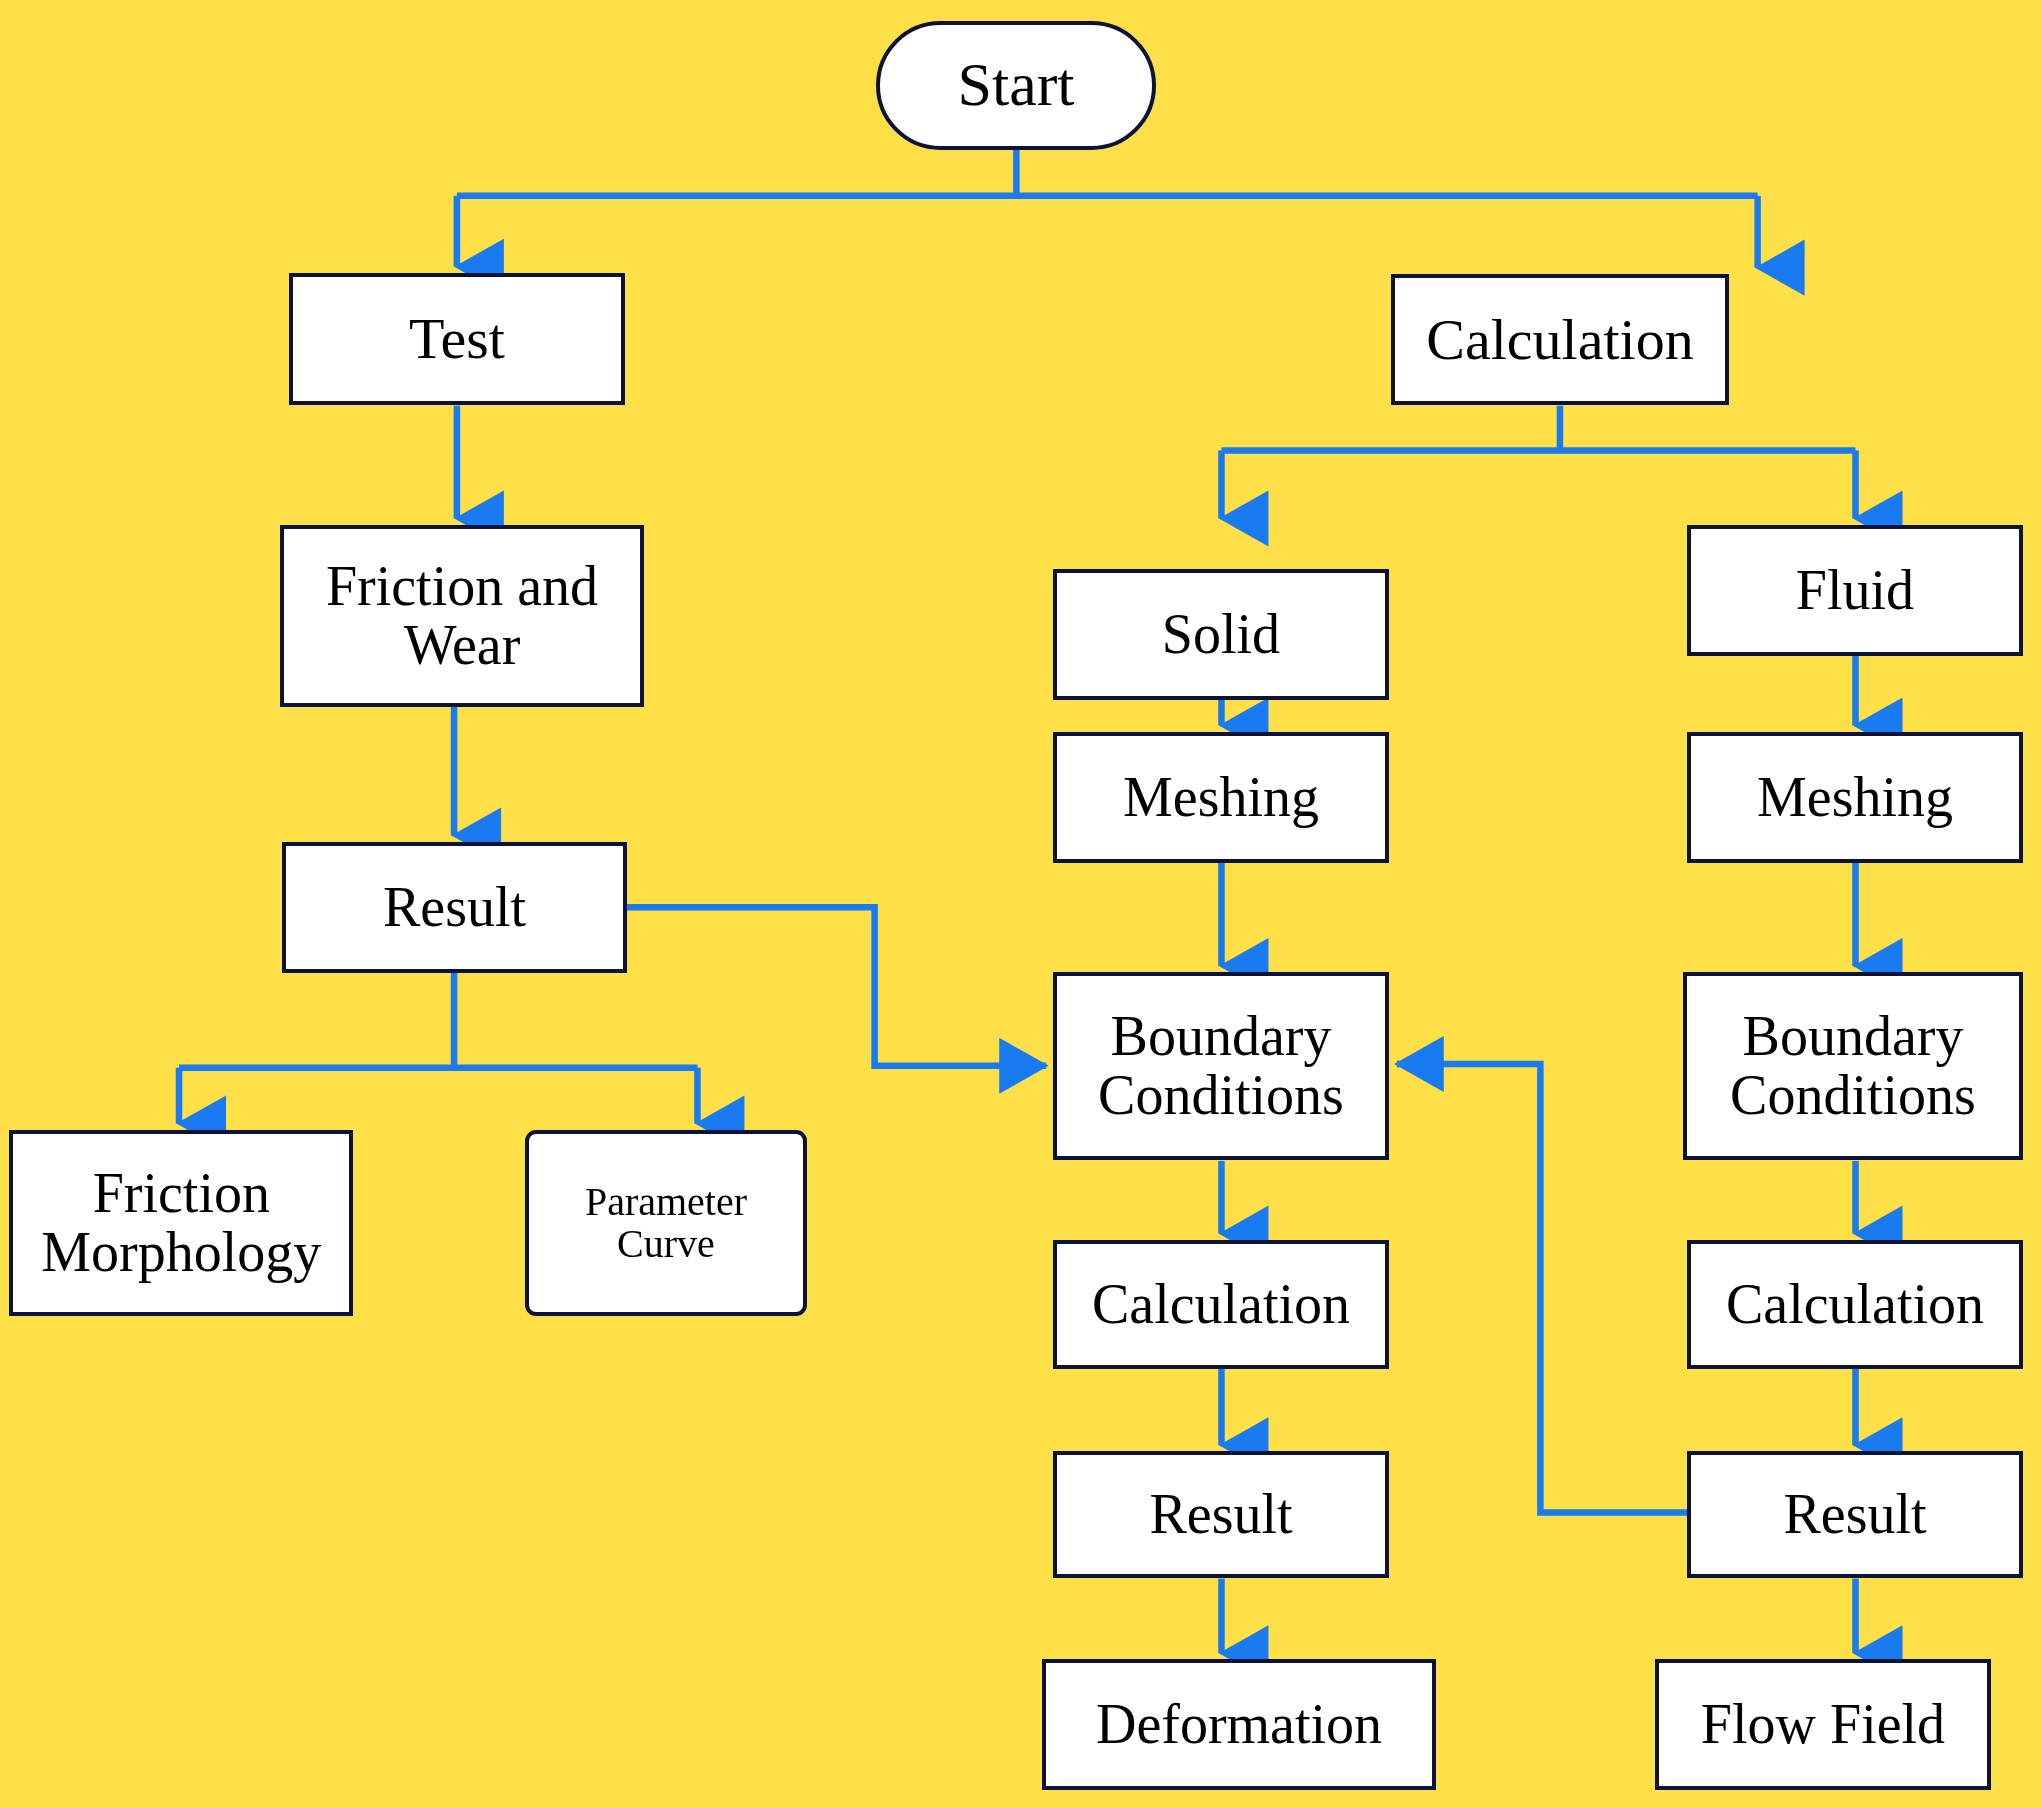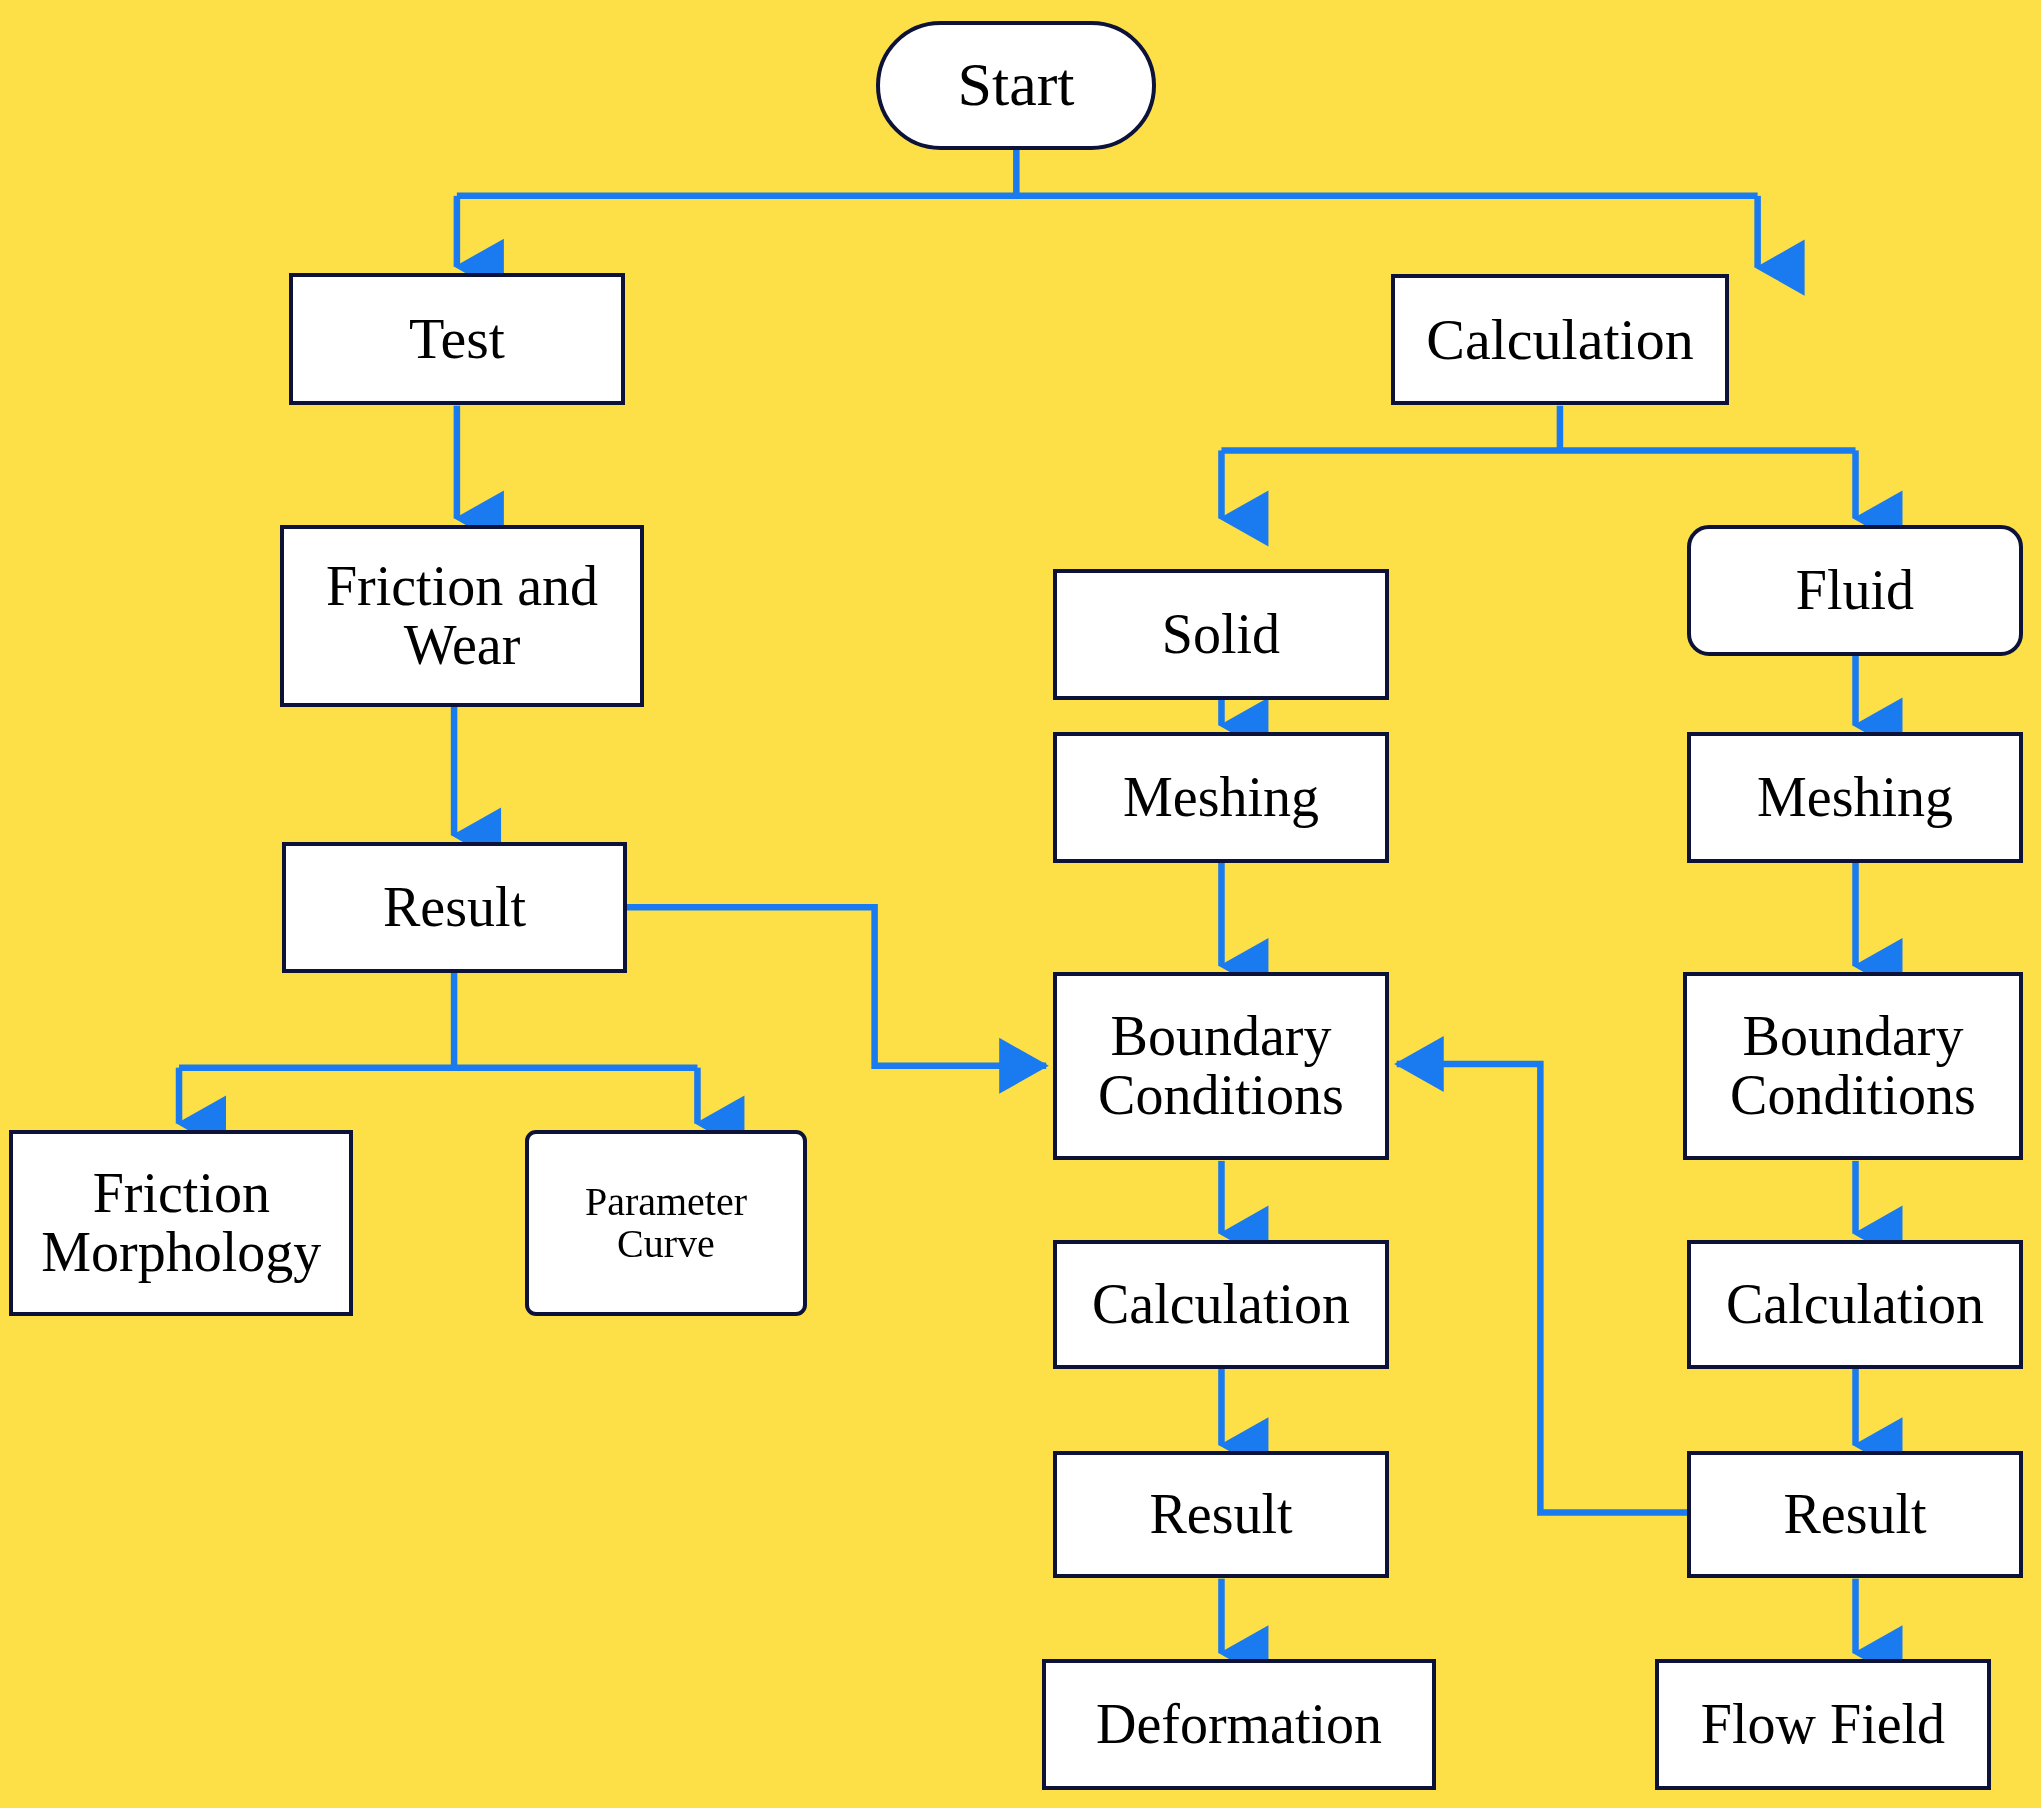--- a/index.html
+++ b/index.html
@@ -145,21 +145,21 @@
   </div>
 
   <div class="node" style="left:1053px; top:1451px; width:336px; height:127px; font-size:56px;">
     <span class="label">Result</span>
   </div>
 
   <div class="node" style="left:1042px; top:1659px; width:394px; height:131px; font-size:56px;">
     <span class="label">Deformation</span>
   </div>
 
-  <div class="node" style="left:1687px; top:525px; width:336px; height:131px; font-size:56px;border-radius:22px;">
+  <div class="node" style="left:1687px; top:525px; width:336px; height:131px; font-size:56px;">
     <span class="label">Fluid</span>
   </div>
 
   <div class="node" style="left:1687px; top:732px; width:336px; height:131px; font-size:56px;">
     <span class="label">Meshing</span>
   </div>
 
   <div class="node" style="left:1683px; top:972px; width:340px; height:188px; font-size:56px;">
     <span class="label">Boundary Conditions</span>
   </div>

